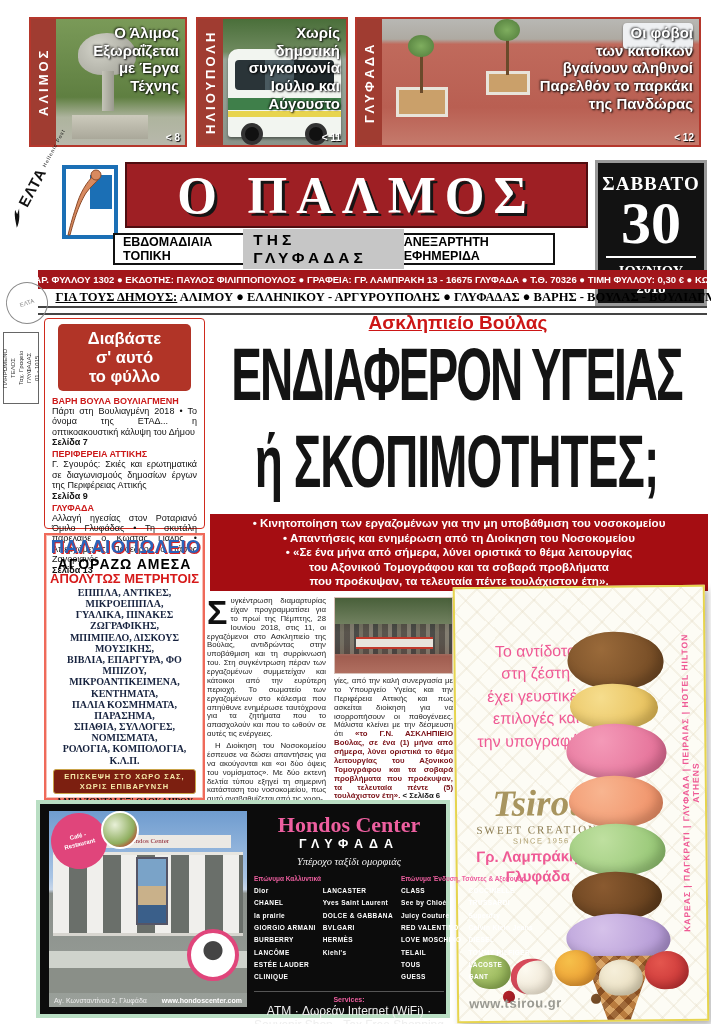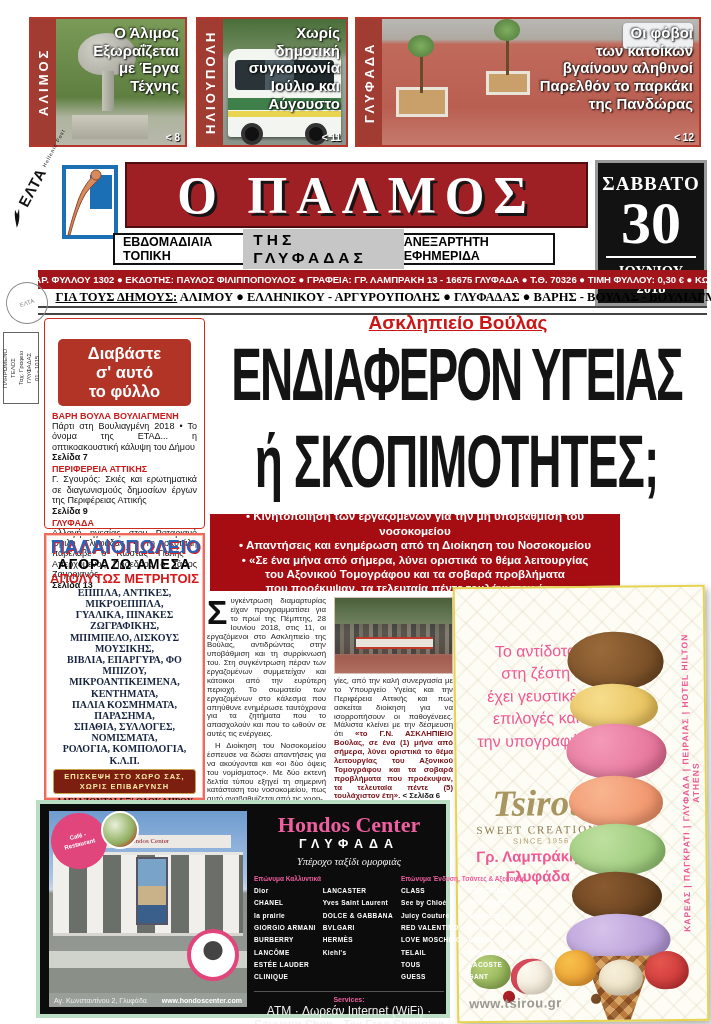--- a/index.html
+++ b/index.html
@@ -66,21 +66,21 @@
         font-size:15px;letter-spacing:1px;color:#111;display:flex;align-items:center;gap:3px;}
   .elta small{font-size:5px;font-weight:normal;}
   .stamp{left:6px;top:282px;width:40px;height:40px;border:1.5px solid #8a8a8a;border-radius:50%;
          color:#8a8a8a;font-size:6px;display:flex;align-items:center;justify-content:center;transform:rotate(-18deg);}
   .postlabel{left:3px;top:332px;width:34px;height:70px;border:1px solid #666;color:#333;
              font-size:6px;line-height:1.35;text-align:center;writing-mode:vertical-rl;transform:rotate(180deg);
              display:flex;align-items:center;justify-content:center;white-space:pre-line;}
 
   
   .readbox{left:44px;top:318px;width:161px;height:211px;border:1.5px solid #cf2a1d;border-radius:4px;
-           padding:20px 7px;box-sizing:border-box;}
+           padding:5px 7px;box-sizing:border-box;}
   .readbox-title{background:#b13427;color:#fff;border-radius:5px;font-weight:bold;font-size:16.5px;
            text-align:center;padding:5px 2px;line-height:1.15;margin:0 6px 5px;white-space:pre-line;}
   .entry-region{color:#cc1a1a;font-weight:bold;font-size:9px;margin-top:2px;}
   .entry-text{font-size:9px;line-height:1.16;text-align:justify;color:#111;}
   .entry-page{font-weight:bold;font-size:9px;text-align:left;color:#111;}
 
   
   .palaio{left:44px;top:533px;width:161px;height:267px;border:2px solid #ef6a5a;box-shadow:inset 0 0 0 1px #f8c0b8;
           box-sizing:border-box;text-align:center;padding:3px 2px;}
   .palaio-title{color:#2b62b8;font-weight:bold;font-size:18.5px;letter-spacing:.5px;
@@ -99,21 +99,21 @@
   .palaio-tel{font-weight:bold;font-size:9px;line-height:1.25;color:#111;}
   .palaio-addr{color:#d61a1a;font-weight:bold;font-style:italic;font-size:11.5px;}
 
   
   .kicker{left:208px;top:312px;width:500px;text-align:center;color:#cc1616;font-weight:bold;
           font-size:19px;text-decoration:underline;}
   .h1line{left:203px;top:337px;width:507px;text-align:center;font-weight:bold;color:#141414;
           font-size:46px;letter-spacing:-2px;line-height:1;transform:scaleY(1.62);transform-origin:center top;white-space:nowrap;}
   .h2line{left:203px;top:424px;width:507px;text-align:center;font-weight:bold;color:#141414;
           font-size:46px;letter-spacing:-1px;line-height:1;transform:scaleY(1.62);transform-origin:center top;white-space:nowrap;}
-  .bullets{left:210px;top:514px;width:410px;height:77px;background:#a50d12;color:#fff;
+  .bullets{left:210px;top:514px;width:498px;height:77px;background:#a50d12;color:#fff;
           display:flex;flex-direction:column;justify-content:center;text-align:center;}
   .bullets div{font-weight:bold;font-size:11.6px;line-height:1.25;}
 
   
   .article{left:207px;top:597px;width:246px;height:203px;display:flex;gap:8px;}
   .col{width:119px;font-size:7.8px;line-height:1.14;text-align:justify;color:#222;}
   .dropcap{float:left;font-size:34px;line-height:.8;font-weight:bold;padding:2px 3px 0 0;color:#111;}
   .art-photo{width:119px;height:77px;margin-bottom:3px;position:relative;overflow:hidden;border:1px solid #d8c0b8;
        background:linear-gradient(180deg,#49603a 0%,#70805f 34%,#b2b0a2 46%,#a8a498 60%,#a05d50 78%,#b06f60 100%);box-sizing:border-box;}
   .crowd{position:absolute;left:0;right:0;top:34%;height:40%;

